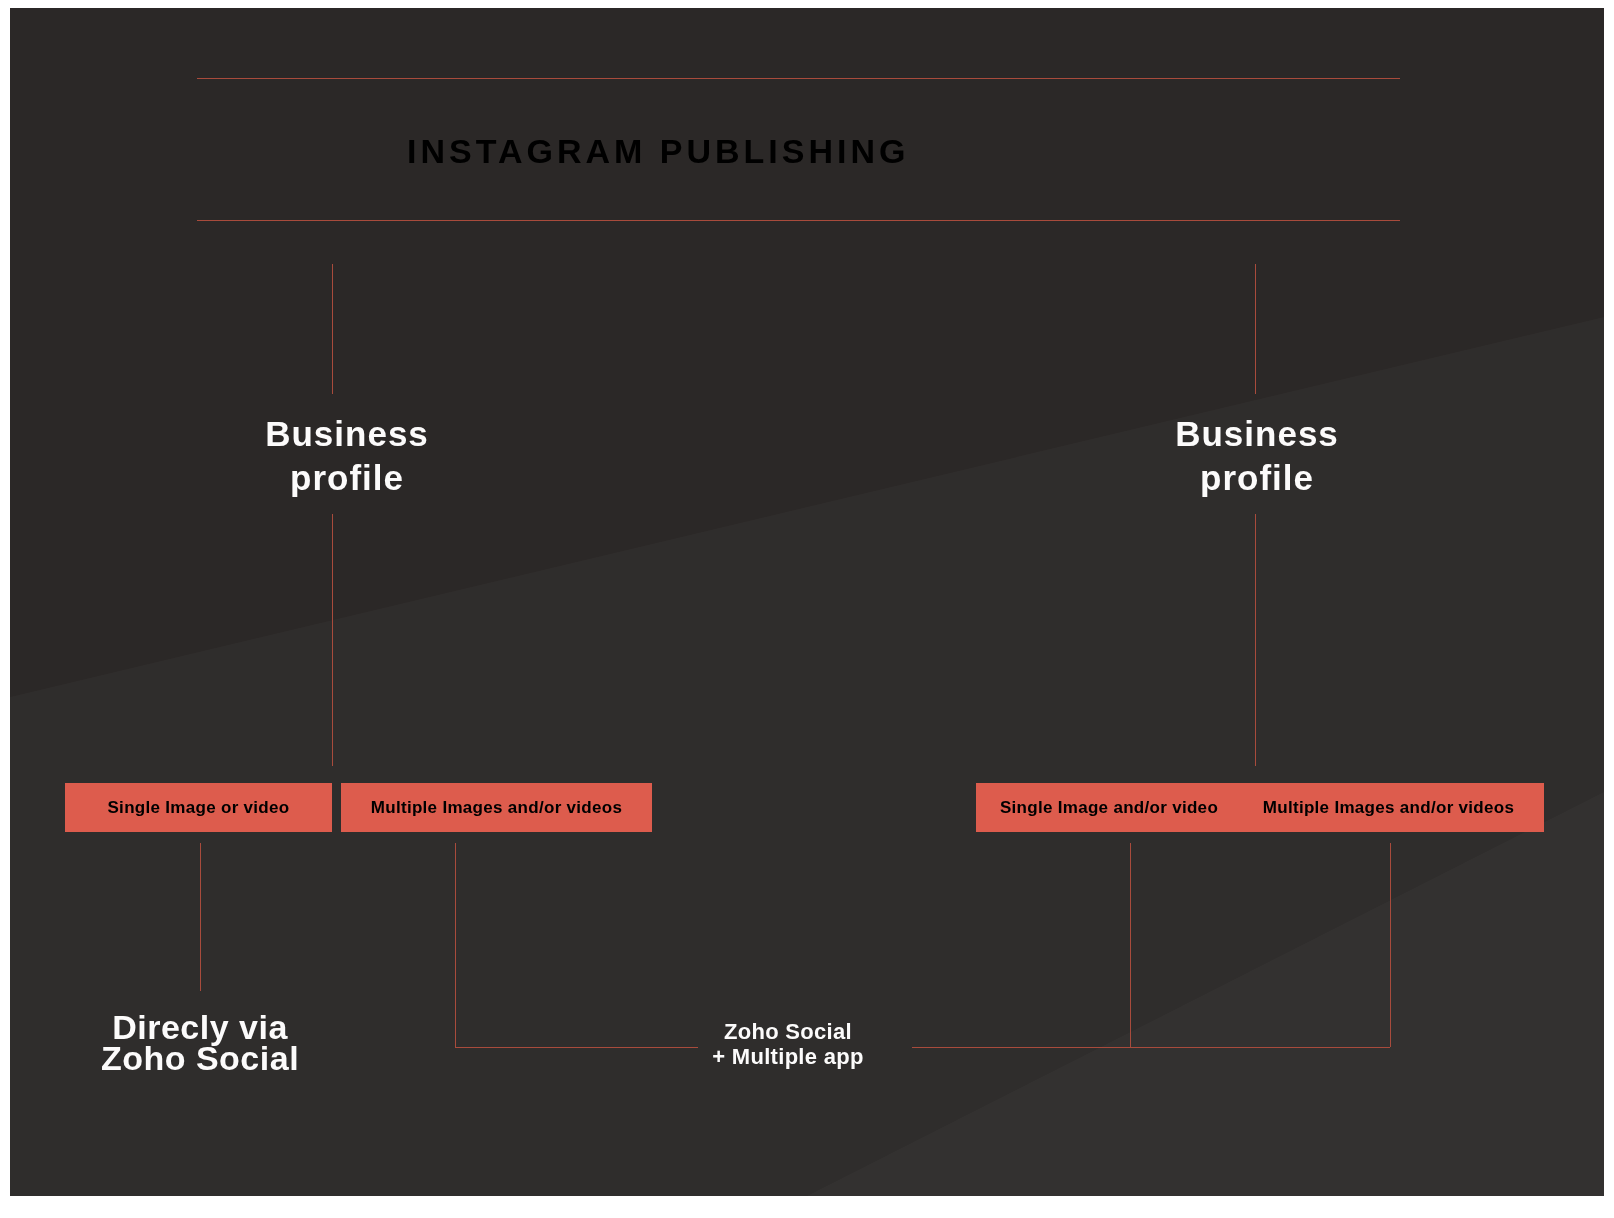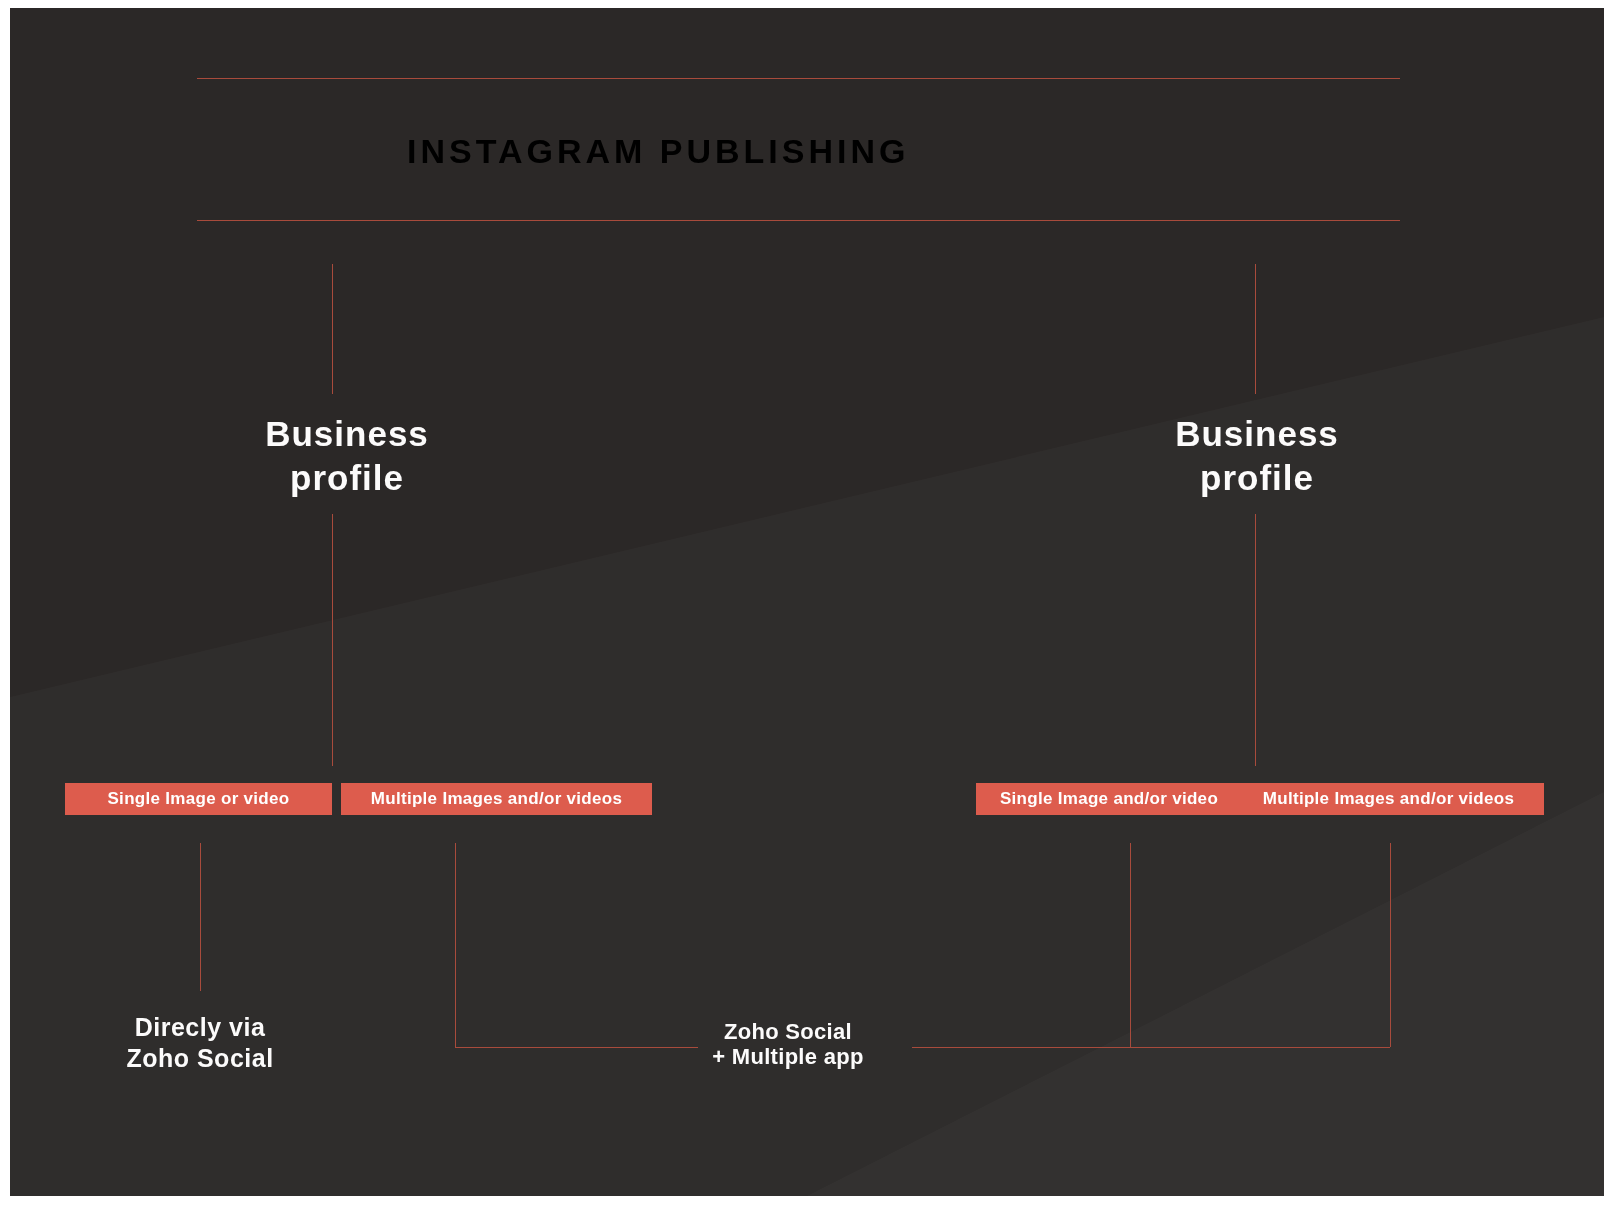--- a/index.html
+++ b/index.html
@@ -20,30 +20,30 @@
   .title{
     position:absolute;left:407px;top:132px;width:760px;text-align:left;
     color:#000000;font-size:34px;font-weight:bold;letter-spacing:4px;
   }
   .branch-label{
     position:absolute;width:300px;text-align:center;color:#fcfbfb;
     font-size:35px;font-weight:bold;line-height:44px;letter-spacing:1px;
   }
   .branch-label span{display:block;}
   .node-box{
-    position:absolute;top:783px;height:32px;background:#dd5c4d;
+    position:absolute;top:783px;height:49px;background:#dd5c4d;
     display:flex;align-items:center;justify-content:center;
-    color:#ffffff;font-size:17px;font-weight:bold;letter-spacing:0.3px;
+    color:#000000;font-size:17px;font-weight:bold;letter-spacing:0.3px;
     text-align:center;
   }
   .outcome{
     position:absolute;text-align:center;color:#fcfbfb;font-weight:bold;
   }
   .outcome span{display:block;}
-  .outcome-left{left:70px;top:1012px;width:260px;font-size:25px;line-height:31px;letter-spacing:0.5px;}
+  .outcome-left{left:70px;top:1012px;width:260px;font-size:34px;line-height:31px;letter-spacing:0.5px;}
   .outcome-center{left:655px;top:1019px;width:266px;font-size:22px;line-height:25px;letter-spacing:0.3px;}
 </style>
 </head>
 <body>
 
 <div class="page">
   <div class="board">
     <div class="shade shade1"></div>
     <div class="shade shade2"></div>
   </div>

